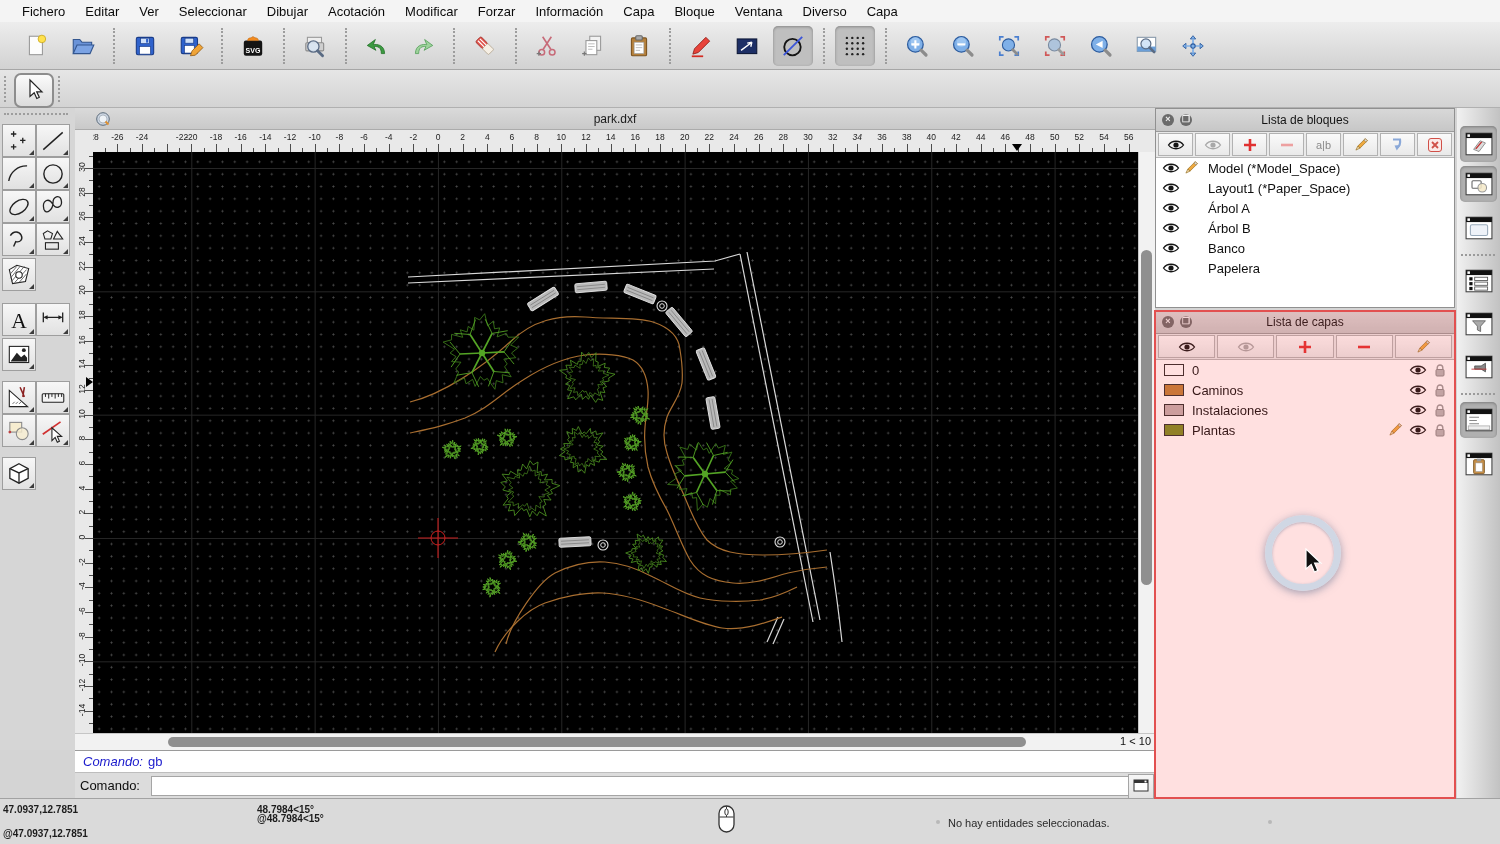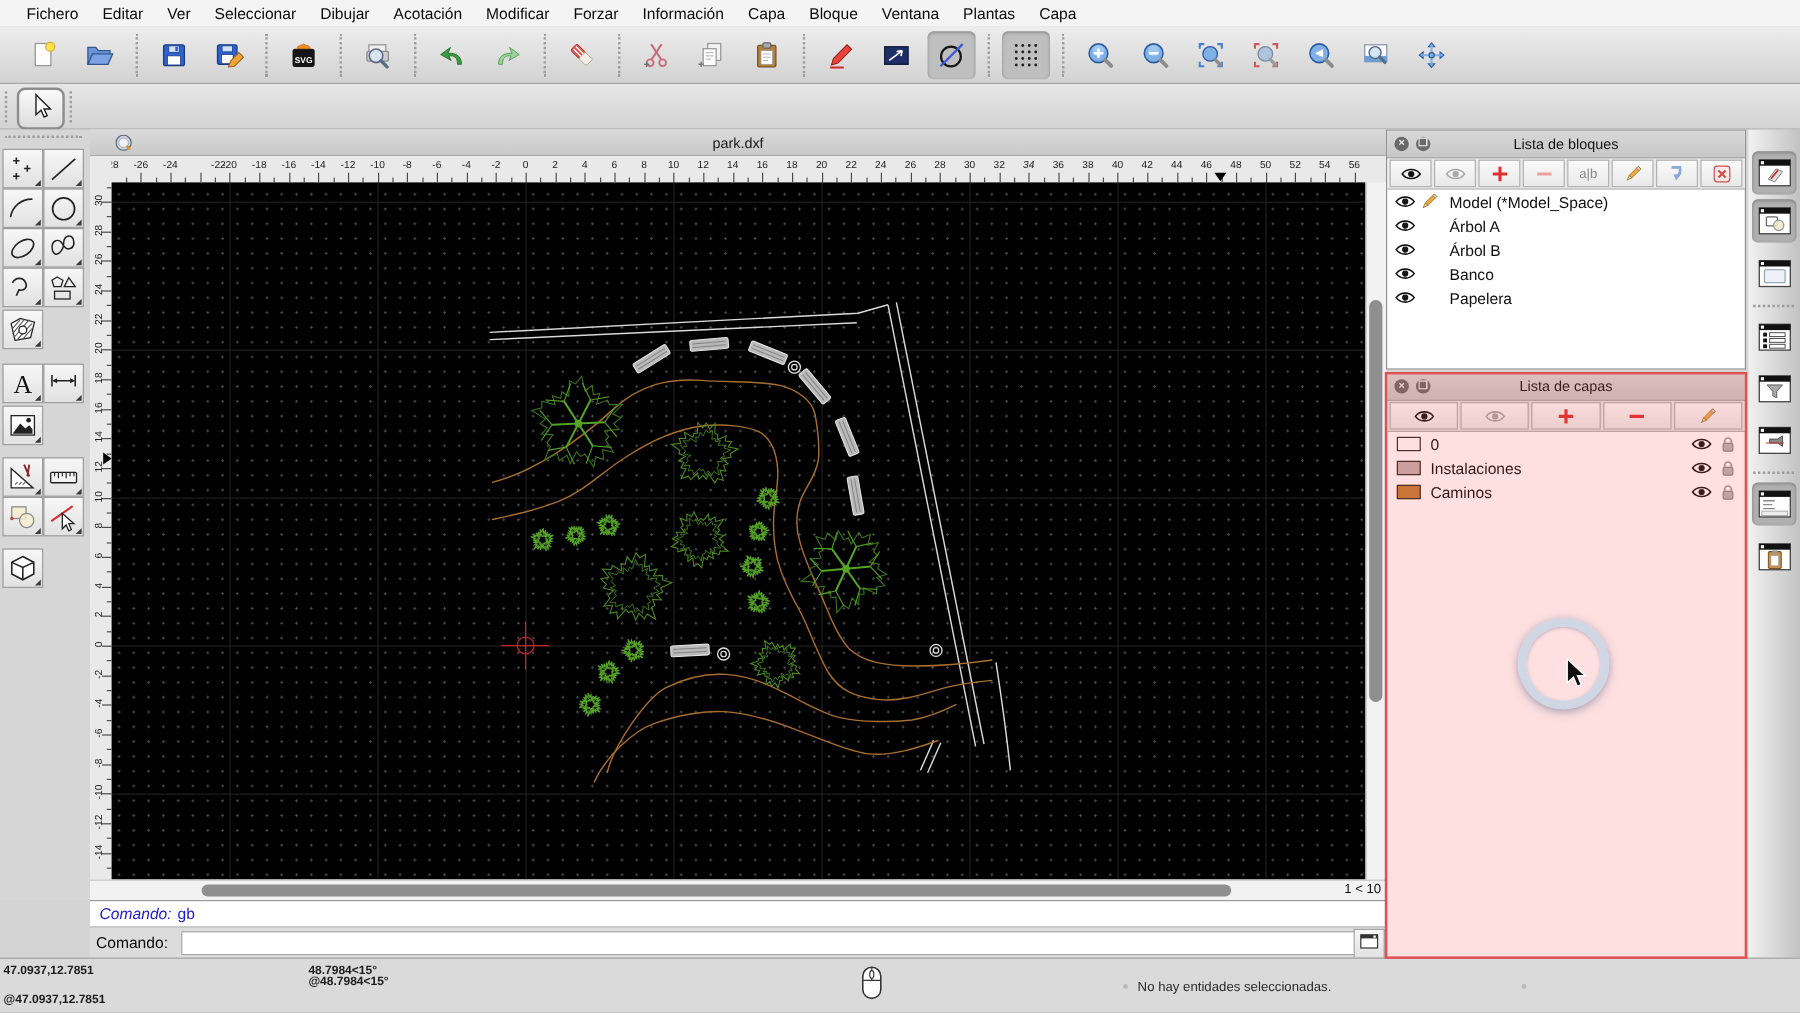--- a/index.html
+++ b/index.html
@@ -105,21 +105,21 @@
       <span class="menu-item">Ver</span>
       <span class="menu-item">Seleccionar</span>
       <span class="menu-item">Dibujar</span>
       <span class="menu-item">Acotación</span>
       <span class="menu-item">Modificar</span>
       <span class="menu-item">Forzar</span>
       <span class="menu-item">Información</span>
       <span class="menu-item">Capa</span>
       <span class="menu-item">Bloque</span>
       <span class="menu-item">Ventana</span>
-      <span class="menu-item">Plantas</span>
+      <span class="menu-item">Diverso</span>
       <span class="menu-item">Capa</span>
     </div>
   <div class="toolbar" id="maintoolbar">
       <div class="tb-btn">
         <svg width="26" height="26" viewBox="0 0 24 24" xmlns="http://www.w3.org/2000/svg">
           <rect x="5" y="3" width="12" height="17" fill="#fdfdfd" stroke="#999"></rect>
           <circle cx="16.5" cy="5.5" r="3.5" fill="#ffe14d" stroke="#ccaa22" stroke-width=".8"></circle>
         </svg>
       </div>
       <div class="tb-btn">
@@ -882,20 +882,30 @@
           <span style="margin-left: 6px;">Model (*Model_Space)</span>
         </div>
         <div class="lrow">
           <span class="ic" style="margin-left: 6px;">
             <svg width="18" height="12" viewBox="0 0 18 12" xmlns="http://www.w3.org/2000/svg">
               <path d="M1.5,6 C5,1 13,1 16.5,6 C13,11 5,11 1.5,6 Z" fill="none" stroke="#141414" stroke-width="1.3"></path>
               <circle cx="9" cy="6" r="2.6" fill="#141414"></circle>
             </svg>
           </span>
           <span class="ic" style="width: 22px;"></span>
+          <span style="margin-left: 6px;">Layout1 (*Paper_Space)</span>
+        </div>
+        <div class="lrow">
+          <span class="ic" style="margin-left: 6px;">
+            <svg width="18" height="12" viewBox="0 0 18 12" xmlns="http://www.w3.org/2000/svg">
+              <path d="M1.5,6 C5,1 13,1 16.5,6 C13,11 5,11 1.5,6 Z" fill="none" stroke="#141414" stroke-width="1.3"></path>
+              <circle cx="9" cy="6" r="2.6" fill="#141414"></circle>
+            </svg>
+          </span>
+          <span class="ic" style="width: 22px;"></span>
           <span style="margin-left: 6px;">Árbol A</span>
         </div>
         <div class="lrow">
           <span class="ic" style="margin-left: 6px;">
             <svg width="18" height="12" viewBox="0 0 18 12" xmlns="http://www.w3.org/2000/svg">
               <path d="M1.5,6 C5,1 13,1 16.5,6 C13,11 5,11 1.5,6 Z" fill="none" stroke="#141414" stroke-width="1.3"></path>
               <circle cx="9" cy="6" r="2.6" fill="#141414"></circle>
             </svg>
           </span>
           <span class="ic" style="width: 22px;"></span>
@@ -975,40 +985,65 @@
             </svg>
           </span>
           <span class="ic" style="width: 20px; margin-right: 4px;">
             <svg width="12" height="14" viewBox="0 0 12 14" xmlns="http://www.w3.org/2000/svg">
               <path d="M3.2,6.5 V4.8 a2.8,2.8 0 0 1 5.6,0 V6.5" fill="none" stroke="#9a9a9a" stroke-width="1.4"></path>
               <rect x="2" y="6.5" width="8" height="6.5" rx="1" fill="#b6b6b6" stroke="#8a8a8a"></rect>
             </svg>
           </span>
         </div>
         <div class="lrow">
+          <span style="width: 18px; height: 10px; margin-left: 8px; border: 1.5px solid rgb(42, 42, 42); background: rgb(192, 128, 56);"></span>
+          <span style="margin-left: 8px; flex: 1 1 0%;">Caminos</span>
+          <span class="ic" style="width: 22px;"></span>
+          <span class="ic" style="width: 24px;">
+            <svg width="18" height="12" viewBox="0 0 18 12" xmlns="http://www.w3.org/2000/svg">
+              <path d="M1.5,6 C5,1 13,1 16.5,6 C13,11 5,11 1.5,6 Z" fill="none" stroke="#141414" stroke-width="1.3"></path>
+              <circle cx="9" cy="6" r="2.6" fill="#141414"></circle>
+            </svg>
+          </span>
+          <span class="ic" style="width: 20px; margin-right: 4px;">
+            <svg width="12" height="14" viewBox="0 0 12 14" xmlns="http://www.w3.org/2000/svg">
+              <path d="M3.2,6.5 V4.8 a2.8,2.8 0 0 1 5.6,0 V6.5" fill="none" stroke="#9a9a9a" stroke-width="1.4"></path>
+              <rect x="2" y="6.5" width="8" height="6.5" rx="1" fill="#b6b6b6" stroke="#8a8a8a"></rect>
+            </svg>
+          </span>
+        </div>
+        <div class="lrow">
           <span style="width: 18px; height: 10px; margin-left: 8px; border: 1.5px solid rgb(42, 42, 42); background: rgb(194, 175, 175);"></span>
           <span style="margin-left: 8px; flex: 1 1 0%;">Instalaciones</span>
           <span class="ic" style="width: 22px;"></span>
           <span class="ic" style="width: 24px;">
             <svg width="18" height="12" viewBox="0 0 18 12" xmlns="http://www.w3.org/2000/svg">
               <path d="M1.5,6 C5,1 13,1 16.5,6 C13,11 5,11 1.5,6 Z" fill="none" stroke="#141414" stroke-width="1.3"></path>
               <circle cx="9" cy="6" r="2.6" fill="#141414"></circle>
             </svg>
           </span>
           <span class="ic" style="width: 20px; margin-right: 4px;">
             <svg width="12" height="14" viewBox="0 0 12 14" xmlns="http://www.w3.org/2000/svg">
               <path d="M3.2,6.5 V4.8 a2.8,2.8 0 0 1 5.6,0 V6.5" fill="none" stroke="#9a9a9a" stroke-width="1.4"></path>
               <rect x="2" y="6.5" width="8" height="6.5" rx="1" fill="#b6b6b6" stroke="#8a8a8a"></rect>
             </svg>
           </span>
         </div>
         <div class="lrow">
-          <span style="width: 18px; height: 10px; margin-left: 8px; border: 1.5px solid rgb(42, 42, 42); background: rgb(192, 128, 56);"></span>
-          <span style="margin-left: 8px; flex: 1 1 0%;">Caminos</span>
-          <span class="ic" style="width: 22px;"></span>
+          <span style="width: 18px; height: 10px; margin-left: 8px; border: 1.5px solid rgb(42, 42, 42); background: rgb(123, 140, 33);"></span>
+          <span style="margin-left: 8px; flex: 1 1 0%;">Plantas</span>
+          <span class="ic" style="width: 22px;">
+            <svg width="16" height="16" viewBox="0 0 16 16" xmlns="http://www.w3.org/2000/svg">
+              <g transform="rotate(45 8 8)">
+                <rect x="6.5" y="0.5" width="3" height="10.5" fill="#efa93f" stroke="#8f6718" stroke-width=".6"></rect>
+                <path d="M6.5,11 L8,15.2 L9.5,11 Z" fill="#f3d9a8" stroke="#8f6718" stroke-width=".6"></path>
+                <rect x="6.5" y="0.5" width="3" height="2" fill="#d8d8d8" stroke="#8f6718" stroke-width=".5"></rect>
+              </g>
+            </svg>
+          </span>
           <span class="ic" style="width: 24px;">
             <svg width="18" height="12" viewBox="0 0 18 12" xmlns="http://www.w3.org/2000/svg">
               <path d="M1.5,6 C5,1 13,1 16.5,6 C13,11 5,11 1.5,6 Z" fill="none" stroke="#141414" stroke-width="1.3"></path>
               <circle cx="9" cy="6" r="2.6" fill="#141414"></circle>
             </svg>
           </span>
           <span class="ic" style="width: 20px; margin-right: 4px;">
             <svg width="12" height="14" viewBox="0 0 12 14" xmlns="http://www.w3.org/2000/svg">
               <path d="M3.2,6.5 V4.8 a2.8,2.8 0 0 1 5.6,0 V6.5" fill="none" stroke="#9a9a9a" stroke-width="1.4"></path>
               <rect x="2" y="6.5" width="8" height="6.5" rx="1" fill="#b6b6b6" stroke="#8a8a8a"></rect>

